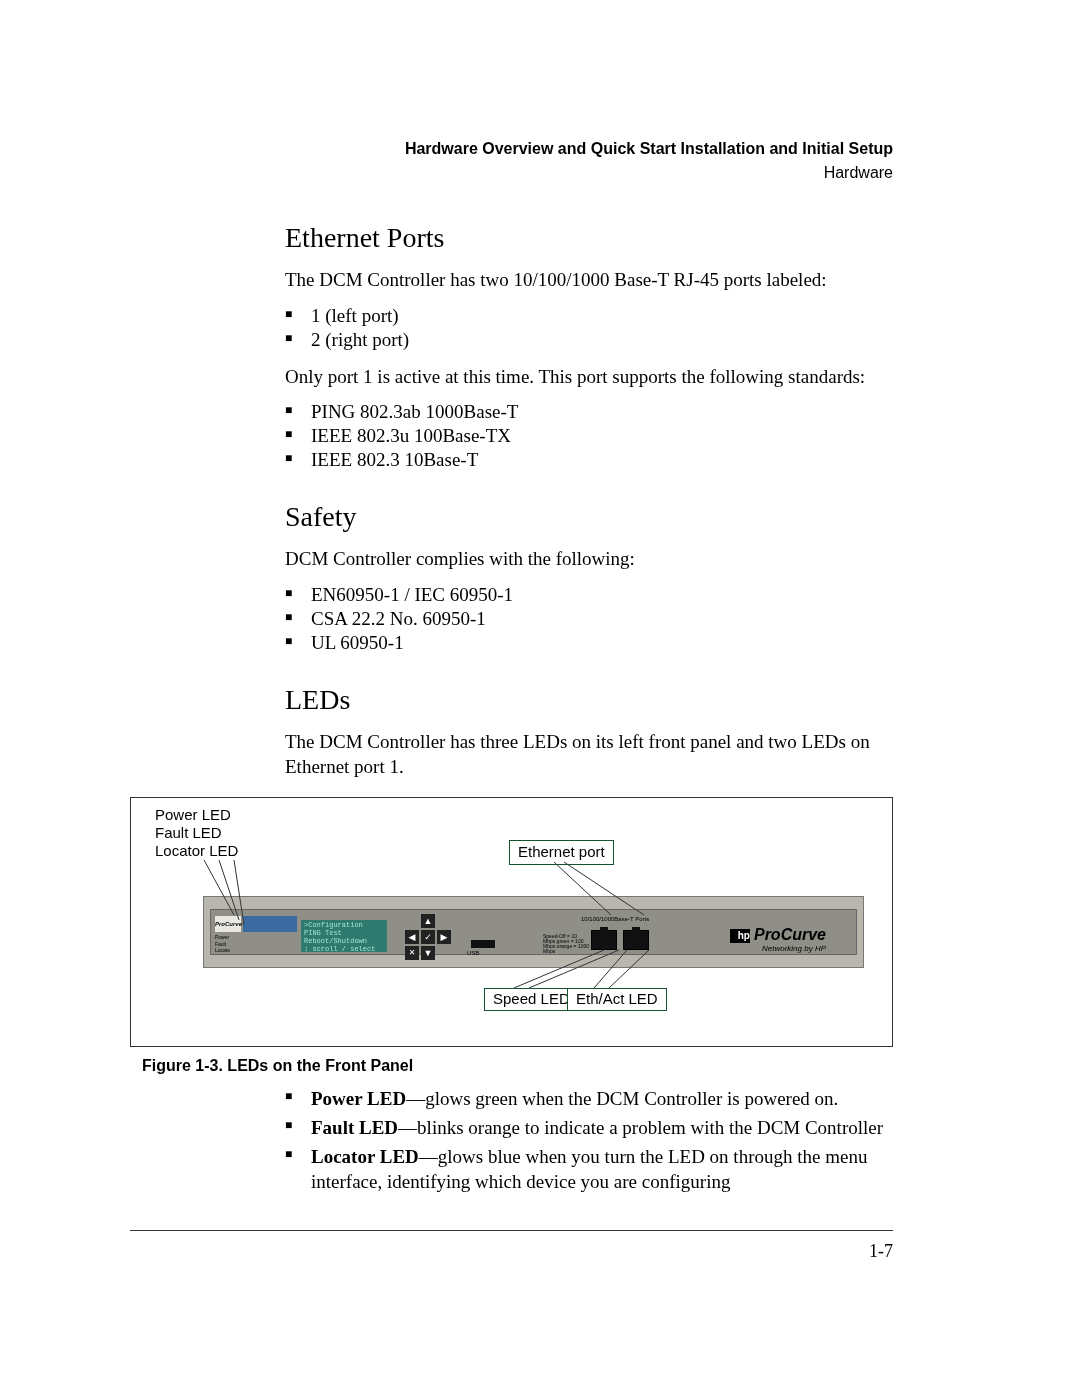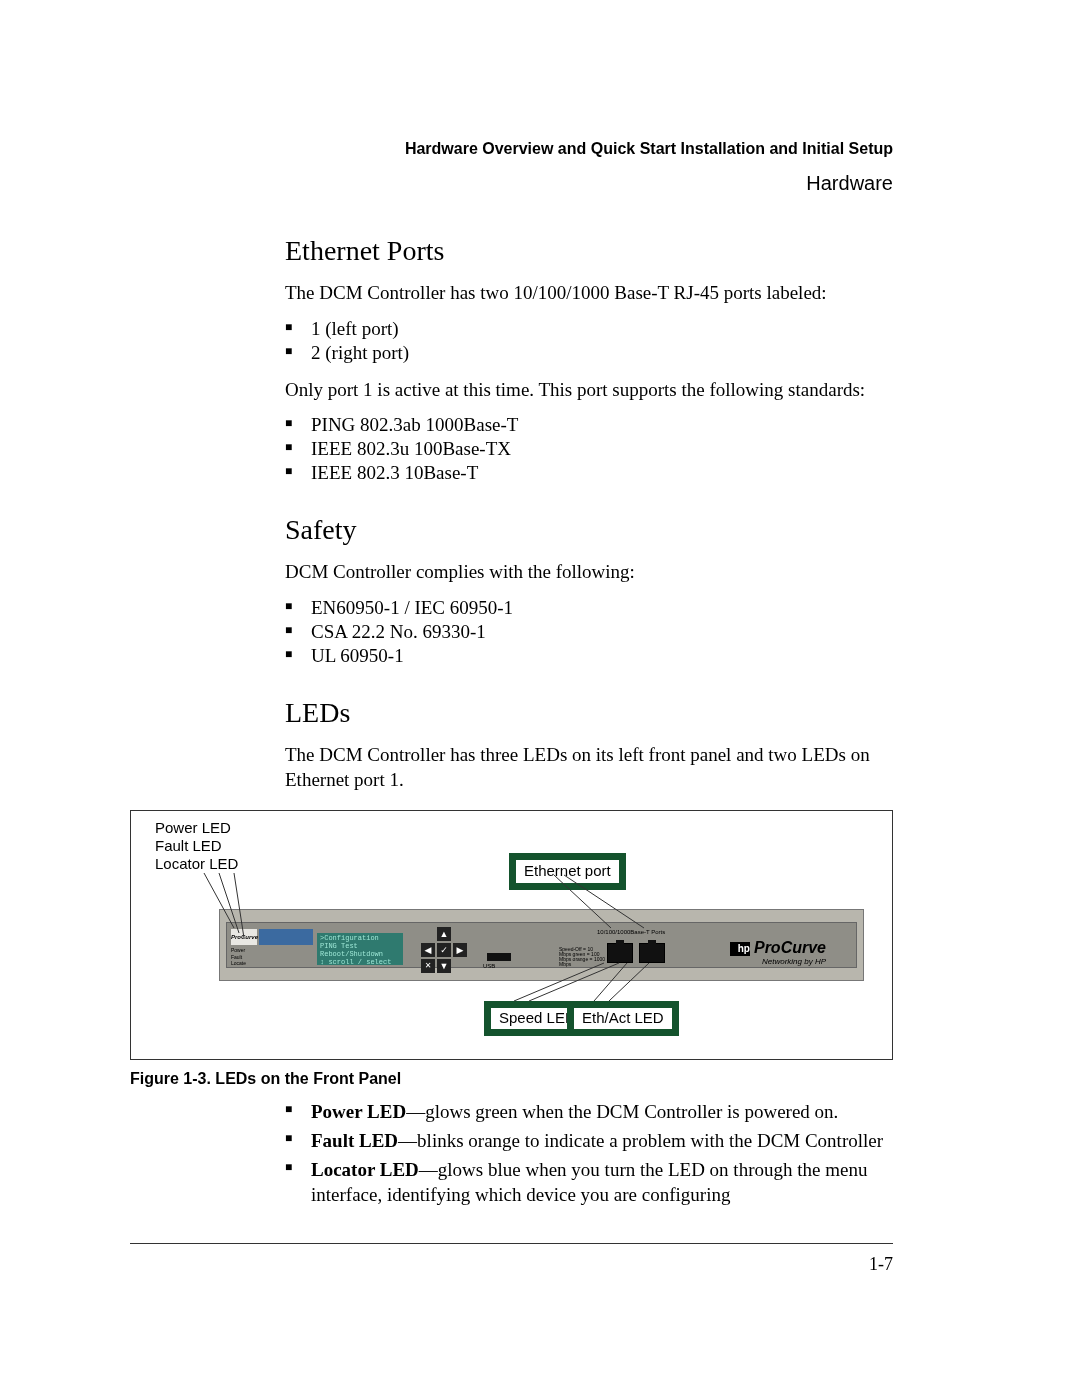--- a/index.html
+++ b/index.html
@@ -19,22 +19,22 @@
   .header-block {
     text-align: right;
     margin-bottom: 40px;
     font-family: Arial, Helvetica, sans-serif;
   }
   .header-title {
     font-weight: bold;
     font-size: 16px;
   }
   .header-sub {
-    font-size: 20px;
-    margin-top: 14px;
+    font-size: 16px;
+    margin-top: 6px;
   }
   h2.section {
     font-family: "Times New Roman", serif;
     font-weight: normal;
     font-size: 28px;
     margin: 30px 0 14px 155px;
   }
   .body-text {
     margin-left: 155px;
     font-size: 19px;
@@ -61,21 +61,21 @@
   .fig-box {
     border: 1px solid #333;
     margin: 18px 0 10px 0;
     padding: 12px 18px 16px 18px;
     box-sizing: border-box;
   }
   .fig-caption {
     font-family: Arial, Helvetica, sans-serif;
     font-weight: bold;
     font-size: 16px;
-    margin: 10px 0 12px 0;
+    margin: 10px 0 12px 12px;
   }
   .hr {
     border: none;
     border-top: 1px solid #333;
     margin: 36px 0 10px 0;
   }
   .page-num {
     text-align: right;
     font-size: 18px;
   }
@@ -85,28 +85,28 @@
     position: relative;
     height: 220px;
   }
   .callout {
     font-family: Arial, Helvetica, sans-serif;
     font-size: 15px;
     line-height: 1.25;
     position: absolute;
   }
   .callout-box {
-    border: 7px solid #14532d;
+    border: 1px solid #14532d;
     padding: 2px 8px;
     background: #fff;
     white-space: nowrap;
   }
   .device {
     position: absolute;
-    left: 70px;
+    left: 54px;
     right: 10px;
     top: 86px;
     height: 70px;
     background: #b8b6ad;
     border: 1px solid #777;
     padding-left: 28px;
   }
   .device-inner {
     position: absolute;
     left: 6px; right: 6px; top: 12px; bottom: 12px;
@@ -262,21 +262,21 @@
   <ul class="bullets">
     <li>PING 802.3ab 1000Base-T</li>
     <li>IEEE 802.3u 100Base-TX</li>
     <li>IEEE 802.3 10Base-T</li>
   </ul>
 
   <h2 class="section">Safety</h2>
   <div class="body-text">DCM Controller complies with the following:</div>
   <ul class="bullets">
     <li>EN60950-1 / IEC 60950-1</li>
-    <li>CSA 22.2 No. 69330-1</li>
+    <li>CSA 22.2 No. 60950-1</li>
     <li>UL 60950-1</li>
   </ul>
 
   <h2 class="section">LEDs</h2>
   <div class="body-text">The DCM Controller has three LEDs on its left front panel and two LEDs on Ethernet port 1.</div>
 
   <div class="fig-box">
     <div class="fig-art">
 
       <div class="callout" style="left:6px; top:-4px;">Power LED</div>

